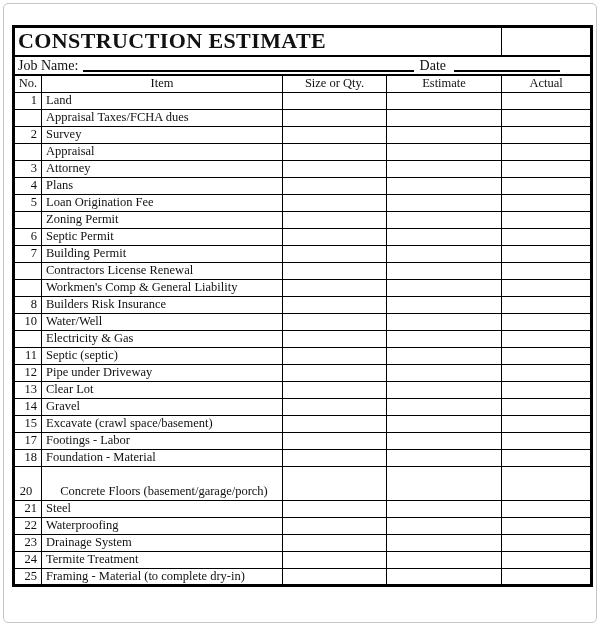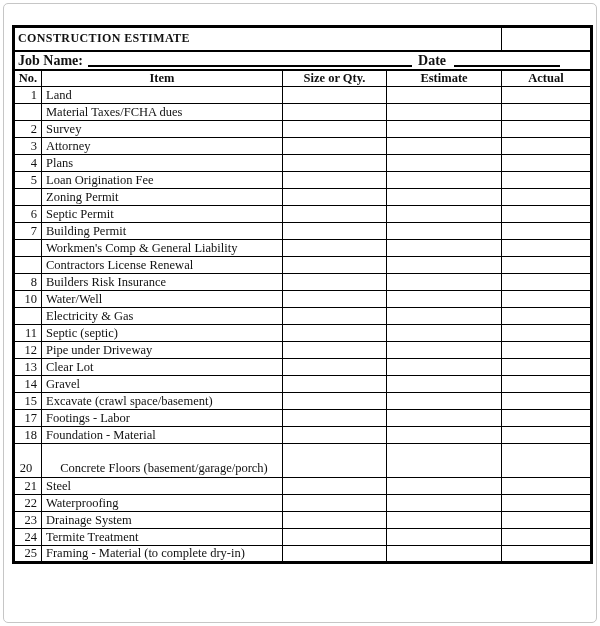--- a/index.html
+++ b/index.html
@@ -26,47 +26,47 @@
     border-collapse: collapse;
     table-layout: fixed;
     border: 3px solid #000;
   }
   td, th { border: 1px solid #000; overflow: hidden; white-space: nowrap; }
 
   
   tr.title-row td { border-bottom: 2px solid #000; height: 24px; }
   td.title-cell {
     font-weight: bold;
-    font-size: 12px;
+    font-size: 22px;
     letter-spacing: 0.4px;
     padding: 0 0 1px 3px;
     vertical-align: middle;
   }
 
   
   tr.jobname-row td { border-bottom: 2px solid #000; height: 19px; padding: 0 0 0 3px; vertical-align: bottom; }
-  .job-line { display: flex; align-items: flex-end; font-weight: bold; font-size: 14px; line-height: 17px; }
+  .job-line { display: flex; align-items: flex-end; font-weight: normal; font-size: 14px; line-height: 17px; }
   .jn-label, .date-label { flex: 0 0 auto; }
   .jn-underline {
     flex: 1 1 auto;
     border-bottom: 2px solid #000;
     margin: 0 6px 2px 5px;
     height: 13px;
   }
   .date-underline {
     flex: 0 0 106px;
     border-bottom: 2px solid #000;
     margin: 0 30px 2px 8px;
     height: 13px;
   }
 
   
   tr.head-row th {
     font-size: 12.5px;
-    font-weight: bold;
+    font-weight: normal;
     height: 17px;
     text-align: center;
     vertical-align: middle;
     padding: 0;
   }
 
   
   td.no, td.item, td.qty, td.est, td.act {
     height: 17px;
     font-size: 12.5px;
@@ -118,33 +118,40 @@
   <tbody id="rows">
       <tr>
         <td class="no">1</td>
         <td class="item">Land</td>
         <td class="qty"></td>
         <td class="est"></td>
         <td class="act"></td>
       </tr>
       <tr>
         <td class="no"></td>
-        <td class="item">Material Taxes/FCHA dues</td>
+        <td class="item">Appraisal Taxes/FCHA dues</td>
         <td class="qty"></td>
         <td class="est"></td>
         <td class="act"></td>
       </tr>
       <tr>
         <td class="no">2</td>
         <td class="item">Survey</td>
         <td class="qty"></td>
         <td class="est"></td>
         <td class="act"></td>
       </tr>
       <tr>
+        <td class="no"></td>
+        <td class="item">Appraisal</td>
+        <td class="qty"></td>
+        <td class="est"></td>
+        <td class="act"></td>
+      </tr>
+      <tr>
         <td class="no">3</td>
         <td class="item">Attorney</td>
         <td class="qty"></td>
         <td class="est"></td>
         <td class="act"></td>
       </tr>
       <tr>
         <td class="no">4</td>
         <td class="item">Plans</td>
         <td class="qty"></td>
@@ -174,28 +181,28 @@
       </tr>
       <tr>
         <td class="no">7</td>
         <td class="item">Building Permit</td>
         <td class="qty"></td>
         <td class="est"></td>
         <td class="act"></td>
       </tr>
       <tr>
         <td class="no"></td>
+        <td class="item">Contractors License Renewal</td>
+        <td class="qty"></td>
+        <td class="est"></td>
+        <td class="act"></td>
+      </tr>
+      <tr>
+        <td class="no"></td>
         <td class="item">Workmen's Comp &amp; General Liability</td>
-        <td class="qty"></td>
-        <td class="est"></td>
-        <td class="act"></td>
-      </tr>
-      <tr>
-        <td class="no"></td>
-        <td class="item">Contractors License Renewal</td>
         <td class="qty"></td>
         <td class="est"></td>
         <td class="act"></td>
       </tr>
       <tr>
         <td class="no">8</td>
         <td class="item">Builders Risk Insurance</td>
         <td class="qty"></td>
         <td class="est"></td>
         <td class="act"></td>

